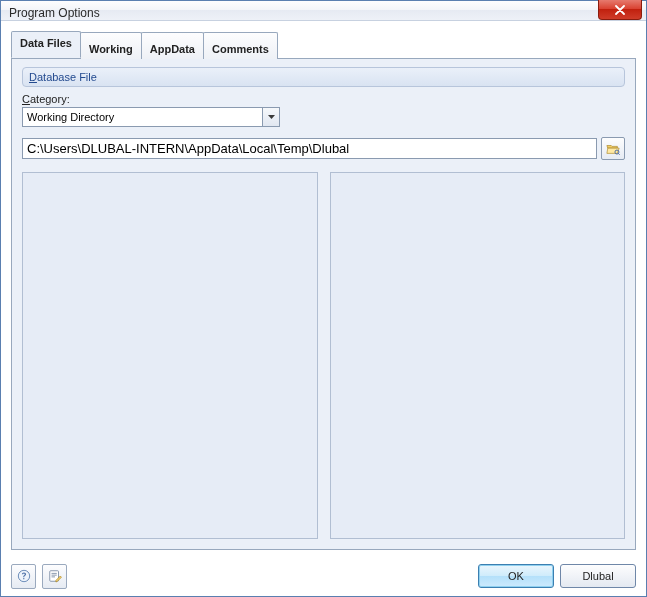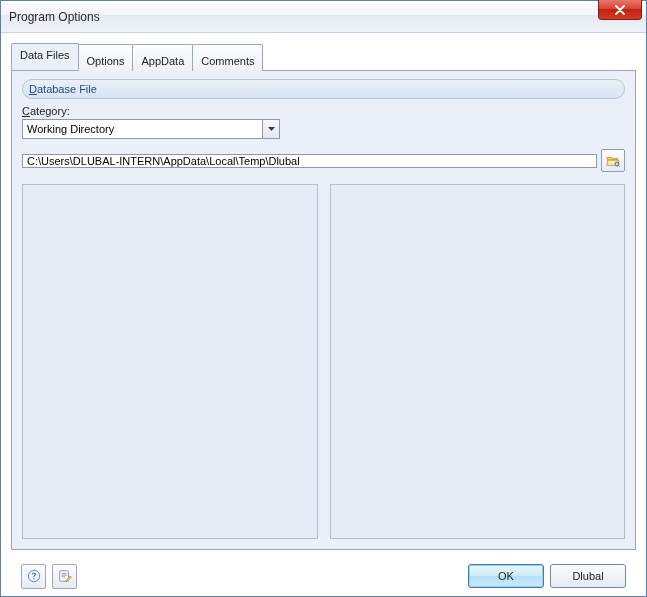--- a/index.html
+++ b/index.html
@@ -10,24 +10,24 @@
     background: #fff;
   }
   .window {
     width: 647px; height: 597px;
     border: 1px solid #5a7fb0;
     background: #fff;
     position: relative;
     display: flex; flex-direction: column;
   }
   .titlebar {
-    height: 32px;
+    height: 20px;
     background: linear-gradient(to bottom, #fdfdfe 0%, #f3f5f9 45%, #e6eaf2 46%, #eef1f7 100%);
     border-bottom: 1px solid #c7d1e0;
-    display: flex; align-items: center;
+    display: flex; align-items: flex-end;
     padding-left: 8px;
     position: relative;
   }
   .titlebar .title {
     color: #2a2a2a;
     font-size: 12px;
   }
   .close-btn {
     position: absolute;
     right: 4px; top: -1px;
@@ -57,39 +57,40 @@
     border: 1px solid #98a8bd;
     border-bottom: none;
     background: linear-gradient(to bottom, #fdfdfe, #eef1f6);
     margin-right: -1px;
     cursor: pointer;
     color: #222;
     position: relative;
     top: 1px;
     border-top-left-radius: 2px;
     border-top-right-radius: 2px;
+    font-weight: bold;
   }
   .tab.active {
     background: #ebf0f8;
     border-bottom: 1px solid #ebf0f8;
     top: 0;
     padding-top: 5px;
     z-index: 3;
   }
   .pane {
     flex: 1;
     border: 1px solid #98a8bd;
     background: #ebf0f8;
     padding: 8px 10px 10px 10px;
     display: flex; flex-direction: column;
   }
   .group-header {
     background: linear-gradient(to bottom, #eaf0f9, #d9e3f2);
     border: 1px solid #b7c5db;
-    border-radius: 10px;
+    border-radius: 4px;
     padding: 3px 6px;
     color: #234a8f;
     margin-bottom: 6px;
   }
   .group-header .ul { text-decoration: underline; }
   .label { color: #222; margin-bottom: 2px; }
   .label .ul { text-decoration: underline; }
   .combo {
     display: inline-flex; align-items: stretch;
     height: 20px;
@@ -107,25 +108,25 @@
     border-left: 1px solid #8a9ab0;
     background: linear-gradient(to bottom, #f6f8fb, #e1e7f1);
     display: flex; align-items: center; justify-content: center;
   }
   .path-row {
     display: flex; align-items: center; gap: 4px;
     margin-bottom: 12px;
   }
   .path-input {
     flex: 1;
-    height: 14px;
+    height: 21px;
     border: 1px solid #8a9ab0;
     background: #fff;
     padding: 3px 4px;
-    font-family: inherit; font-size: 11px;
+    font-family: inherit; font-size: 13px;
   }
   .browse-btn {
     width: 24px; height: 23px;
     border: 1px solid #8a9ab0;
     border-radius: 2px;
     background: linear-gradient(to bottom, #fdfdfe, #e6ebf3);
     display: flex; align-items: center; justify-content: center;
     cursor: pointer;
   }
   .dual {
@@ -134,21 +135,21 @@
   }
   .panel {
     flex: 1;
     border: 1px solid #b1bed2;
     background: #e6ecf6;
   }
   .footer {
     height: 40px;
     background: #fff;
     display: flex; align-items: center;
-    padding: 0 20px;
+    padding: 0 10px;
     gap: 6px;
   }
   .icon-btn {
     width: 25px; height: 25px;
     border: 1px solid #9aa9be;
     border-radius: 2px;
     background: linear-gradient(to bottom, #fdfdfe, #e6ebf3);
     display: flex; align-items: center; justify-content: center;
     cursor: pointer;
   }
@@ -179,21 +180,21 @@
       <svg viewBox="0 0 10 10">
         <path d="M1 1 L9 9 M9 1 L1 9" stroke="#fff" stroke-width="1.8" stroke-linecap="round"></path>
       </svg>
     </div>
   </div>
 
   <div class="client">
 
     <div class="tabs">
       <div class="tab active">Data Files</div>
-      <div class="tab">Options</div>
+      <div class="tab">Working</div>
       <div class="tab">AppData</div>
       <div class="tab">Comments</div>
     </div>
 
     <div class="pane">
 
       <div class="group-header">
         <span class="ul">D</span><span>atabase File</span>
       </div>
 

